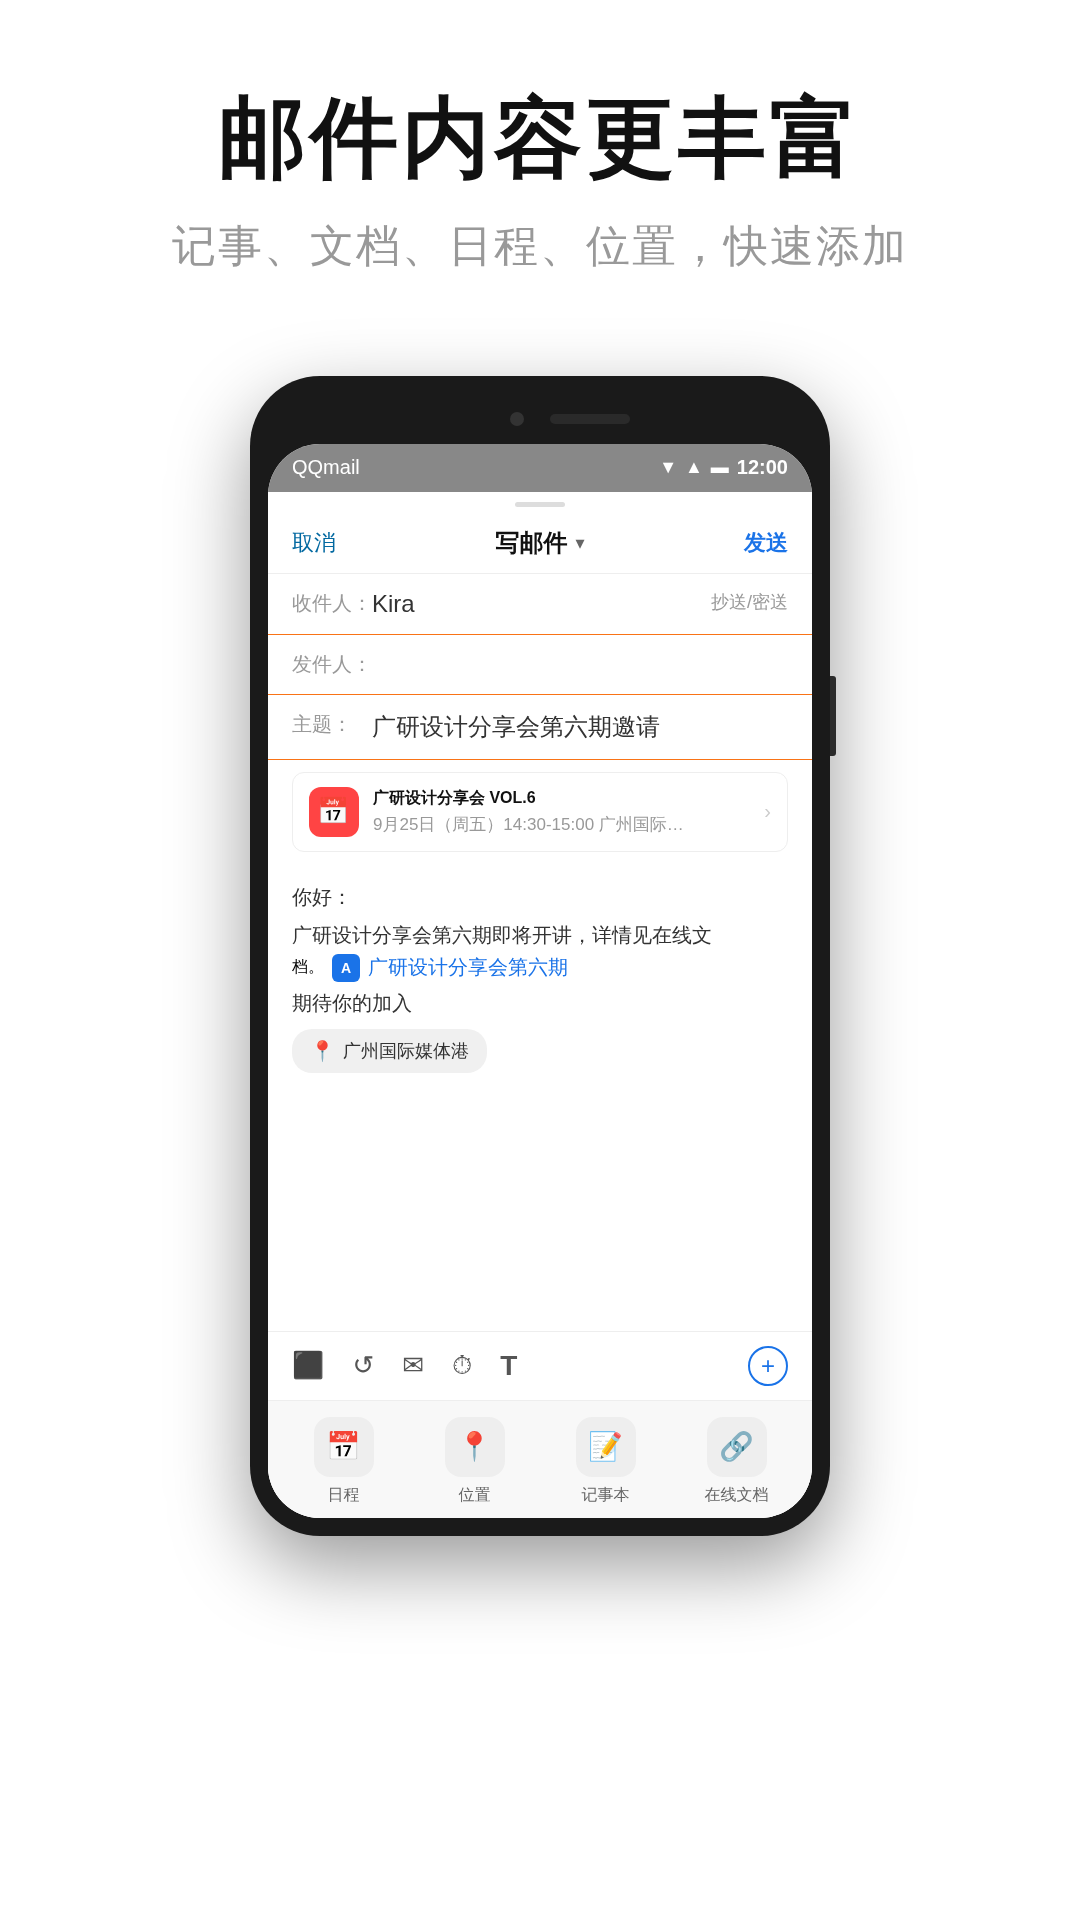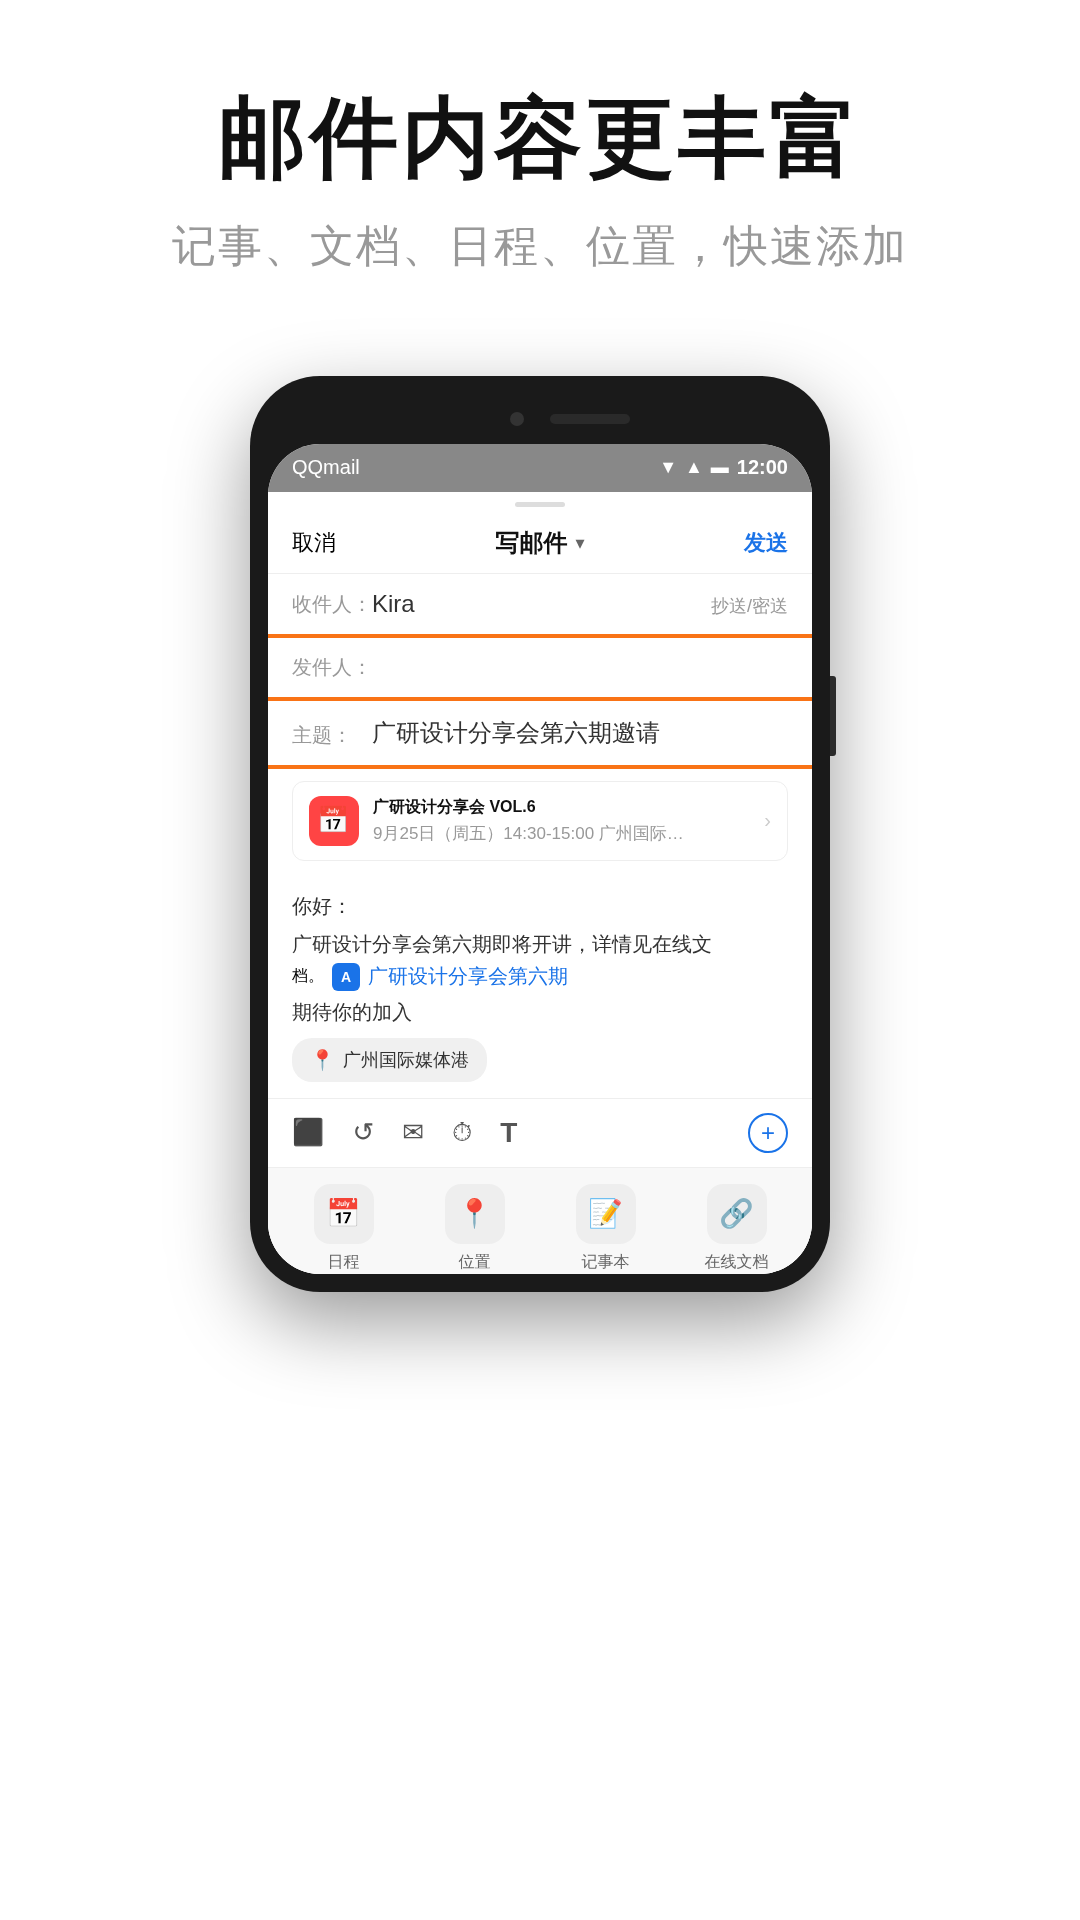--- a/index.html
+++ b/index.html
@@ -34,21 +34,21 @@
     }
 
     
     .phone-wrapper {
       display: flex;
       justify-content: center;
       margin-top: 40px;
     }
     .phone-outer {
       width: 580px;
-      height: 916px;
+      height: 1160px;
       background: #1a1a1a;
       border-radius: 70px;
       padding: 18px;
       position: relative;
       box-shadow: 0 30px 80px rgba(0,0,0,0.4);
     }
     
     .phone-top-bar {
       display: flex;
       align-items: center;
@@ -149,21 +149,21 @@
     
     .compose-header {
       display: flex;
       align-items: center;
       justify-content: space-between;
       padding: 14px 24px;
       border-bottom: 1px solid #eeeeee;
     }
     .compose-cancel {
       font-size: 22px;
-      color: #000000;
+      color: #0369a1;
       font-family: Liberation Serif, serif;
     }
     .compose-title-area {
       display: flex;
       align-items: center;
       gap: 8px;
     }
     .compose-title {
       font-size: 24px;
       font-weight: 600;
@@ -176,23 +176,23 @@
     .compose-send {
       font-size: 22px;
       color: #1a73e8;
       font-weight: 600;
       font-family: Liberation Serif, serif;
     }
 
     
     .email-field {
       display: flex;
-      align-items: flex-end;
+      align-items: flex-start;
       padding: 16px 24px;
-      border-bottom: 4px solid #f97316;
+      border-bottom: 1px solid #f97316;
     }
     .field-label {
       font-size: 20px;
       color: #999999;
       min-width: 80px;
     }
     .field-value {
       font-size: 24px;
       color: #333333;
       flex: 1;

